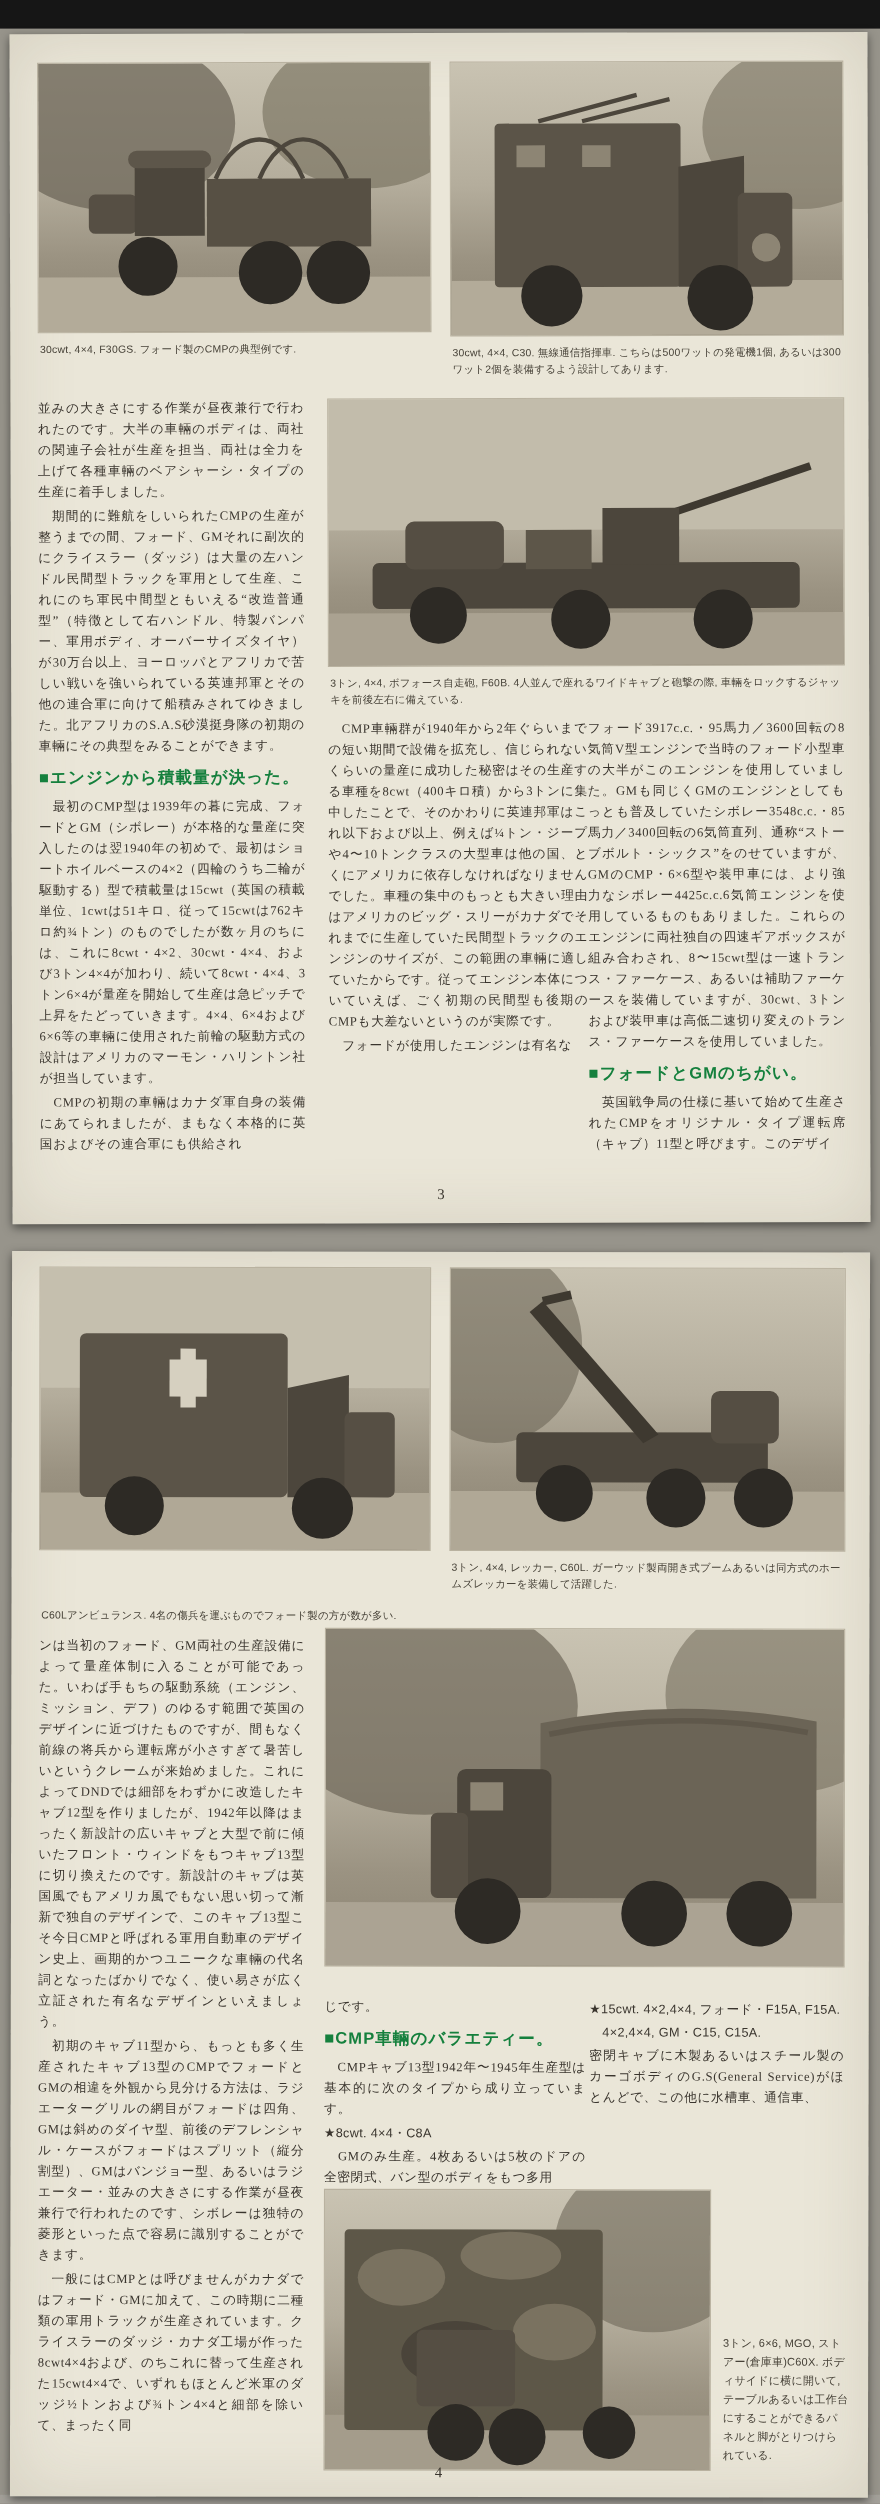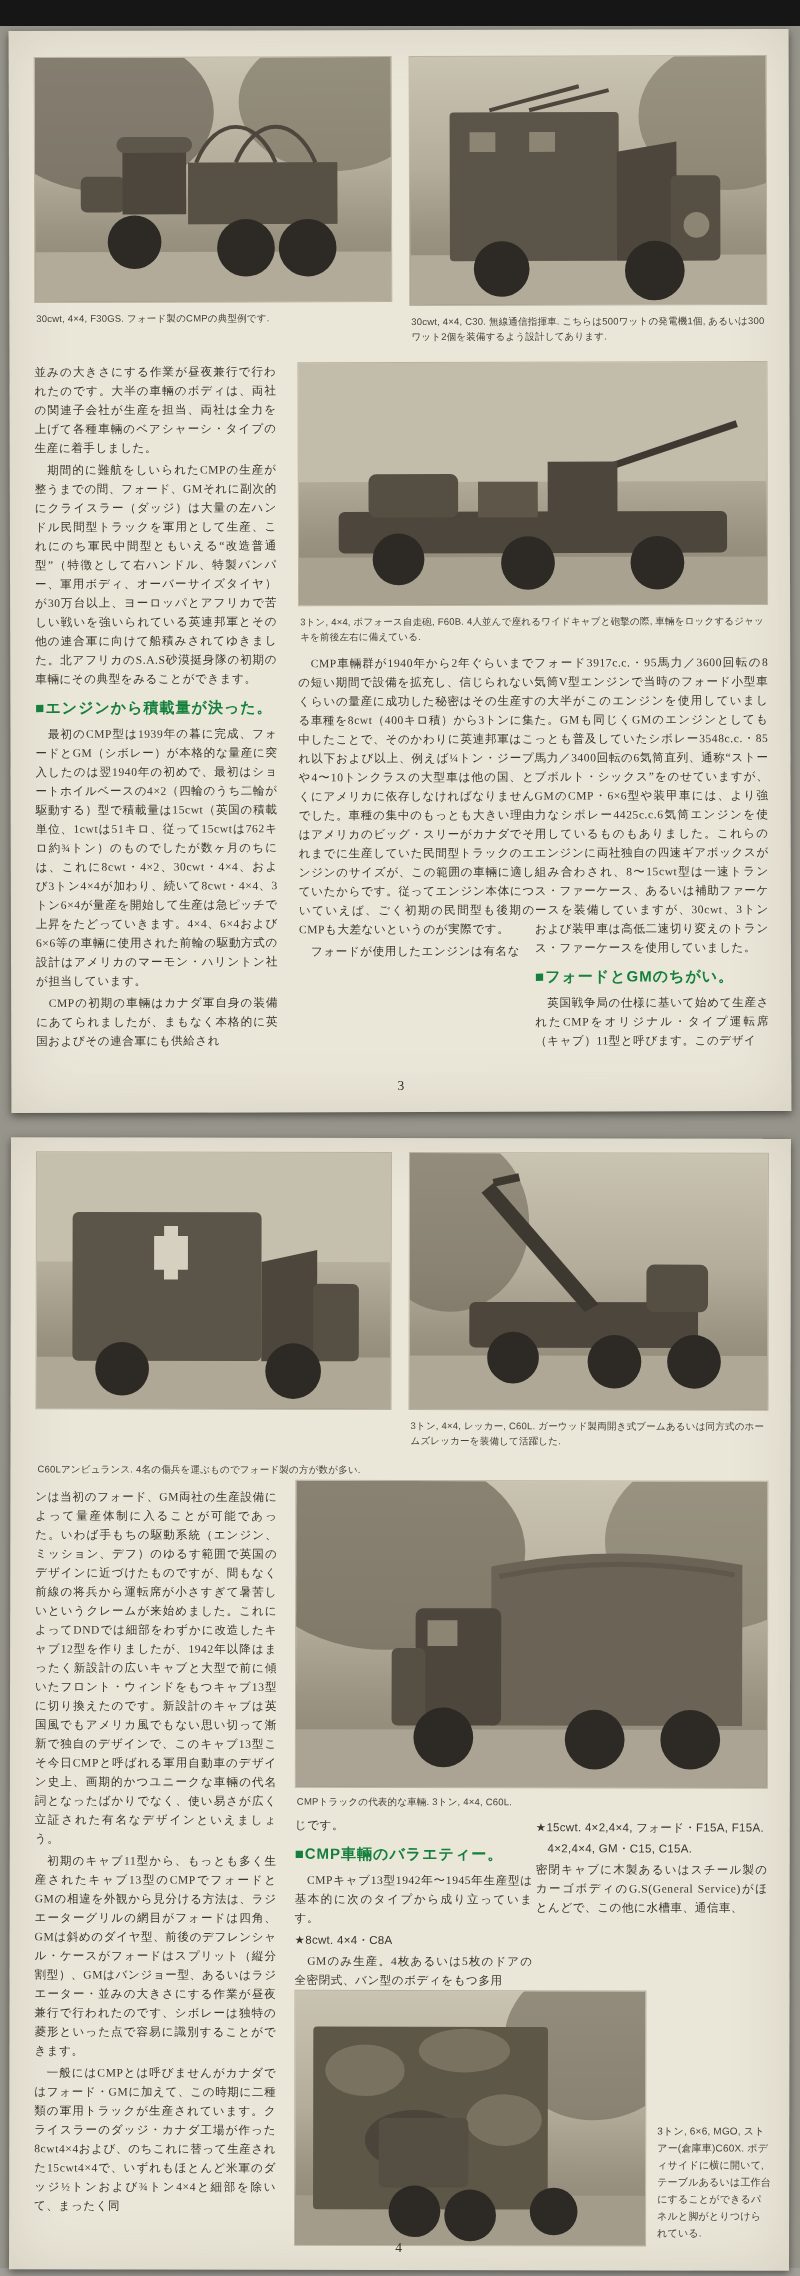--- a/index.html
+++ b/index.html
@@ -203,21 +203,20 @@
       <path d="M196 86 Q320 60 448 84 L448 246 L196 246 Z" fill="#6b6456"></path>
       <path d="M204 96 Q320 72 440 94" stroke="#57504497" stroke-width="5" fill="none"></path>
       <rect x="120" y="128" width="86" height="118" rx="8" fill="#4c463c"></rect>
       <rect x="132" y="140" width="30" height="26" fill="#8d8574"></rect>
       <rect x="96" y="168" width="34" height="78" rx="6" fill="#564f44"></rect>
       <circle cx="148" cy="258" r="30" fill="#2d2a25"></circle>
       <circle cx="300" cy="260" r="30" fill="#2d2a25"></circle>
       <circle cx="396" cy="260" r="30" fill="#2d2a25"></circle>
     </svg>
   </div>
-  <div class="caption p4-cap3">CMPトラックの代表的な車輛. 3トン, 4×4, C60L.</div>
 
   <div class="col p4-col2">
     <p>じです。</p>
     <div class="head">■CMP車輛のバラエティー。</div>
     <p>　CMPキャブ13型1942年〜1945年生産型は基本的に次のタイプから成り立っています。</p>
     <p class="spec">★8cwt. 4×4・C8A</p>
     <p>　GMのみ生産。4枚あるいは5枚のドアの全密閉式、バン型のボディをもつ多用</p>
   </div>
 
   <div class="col p4-col3">

